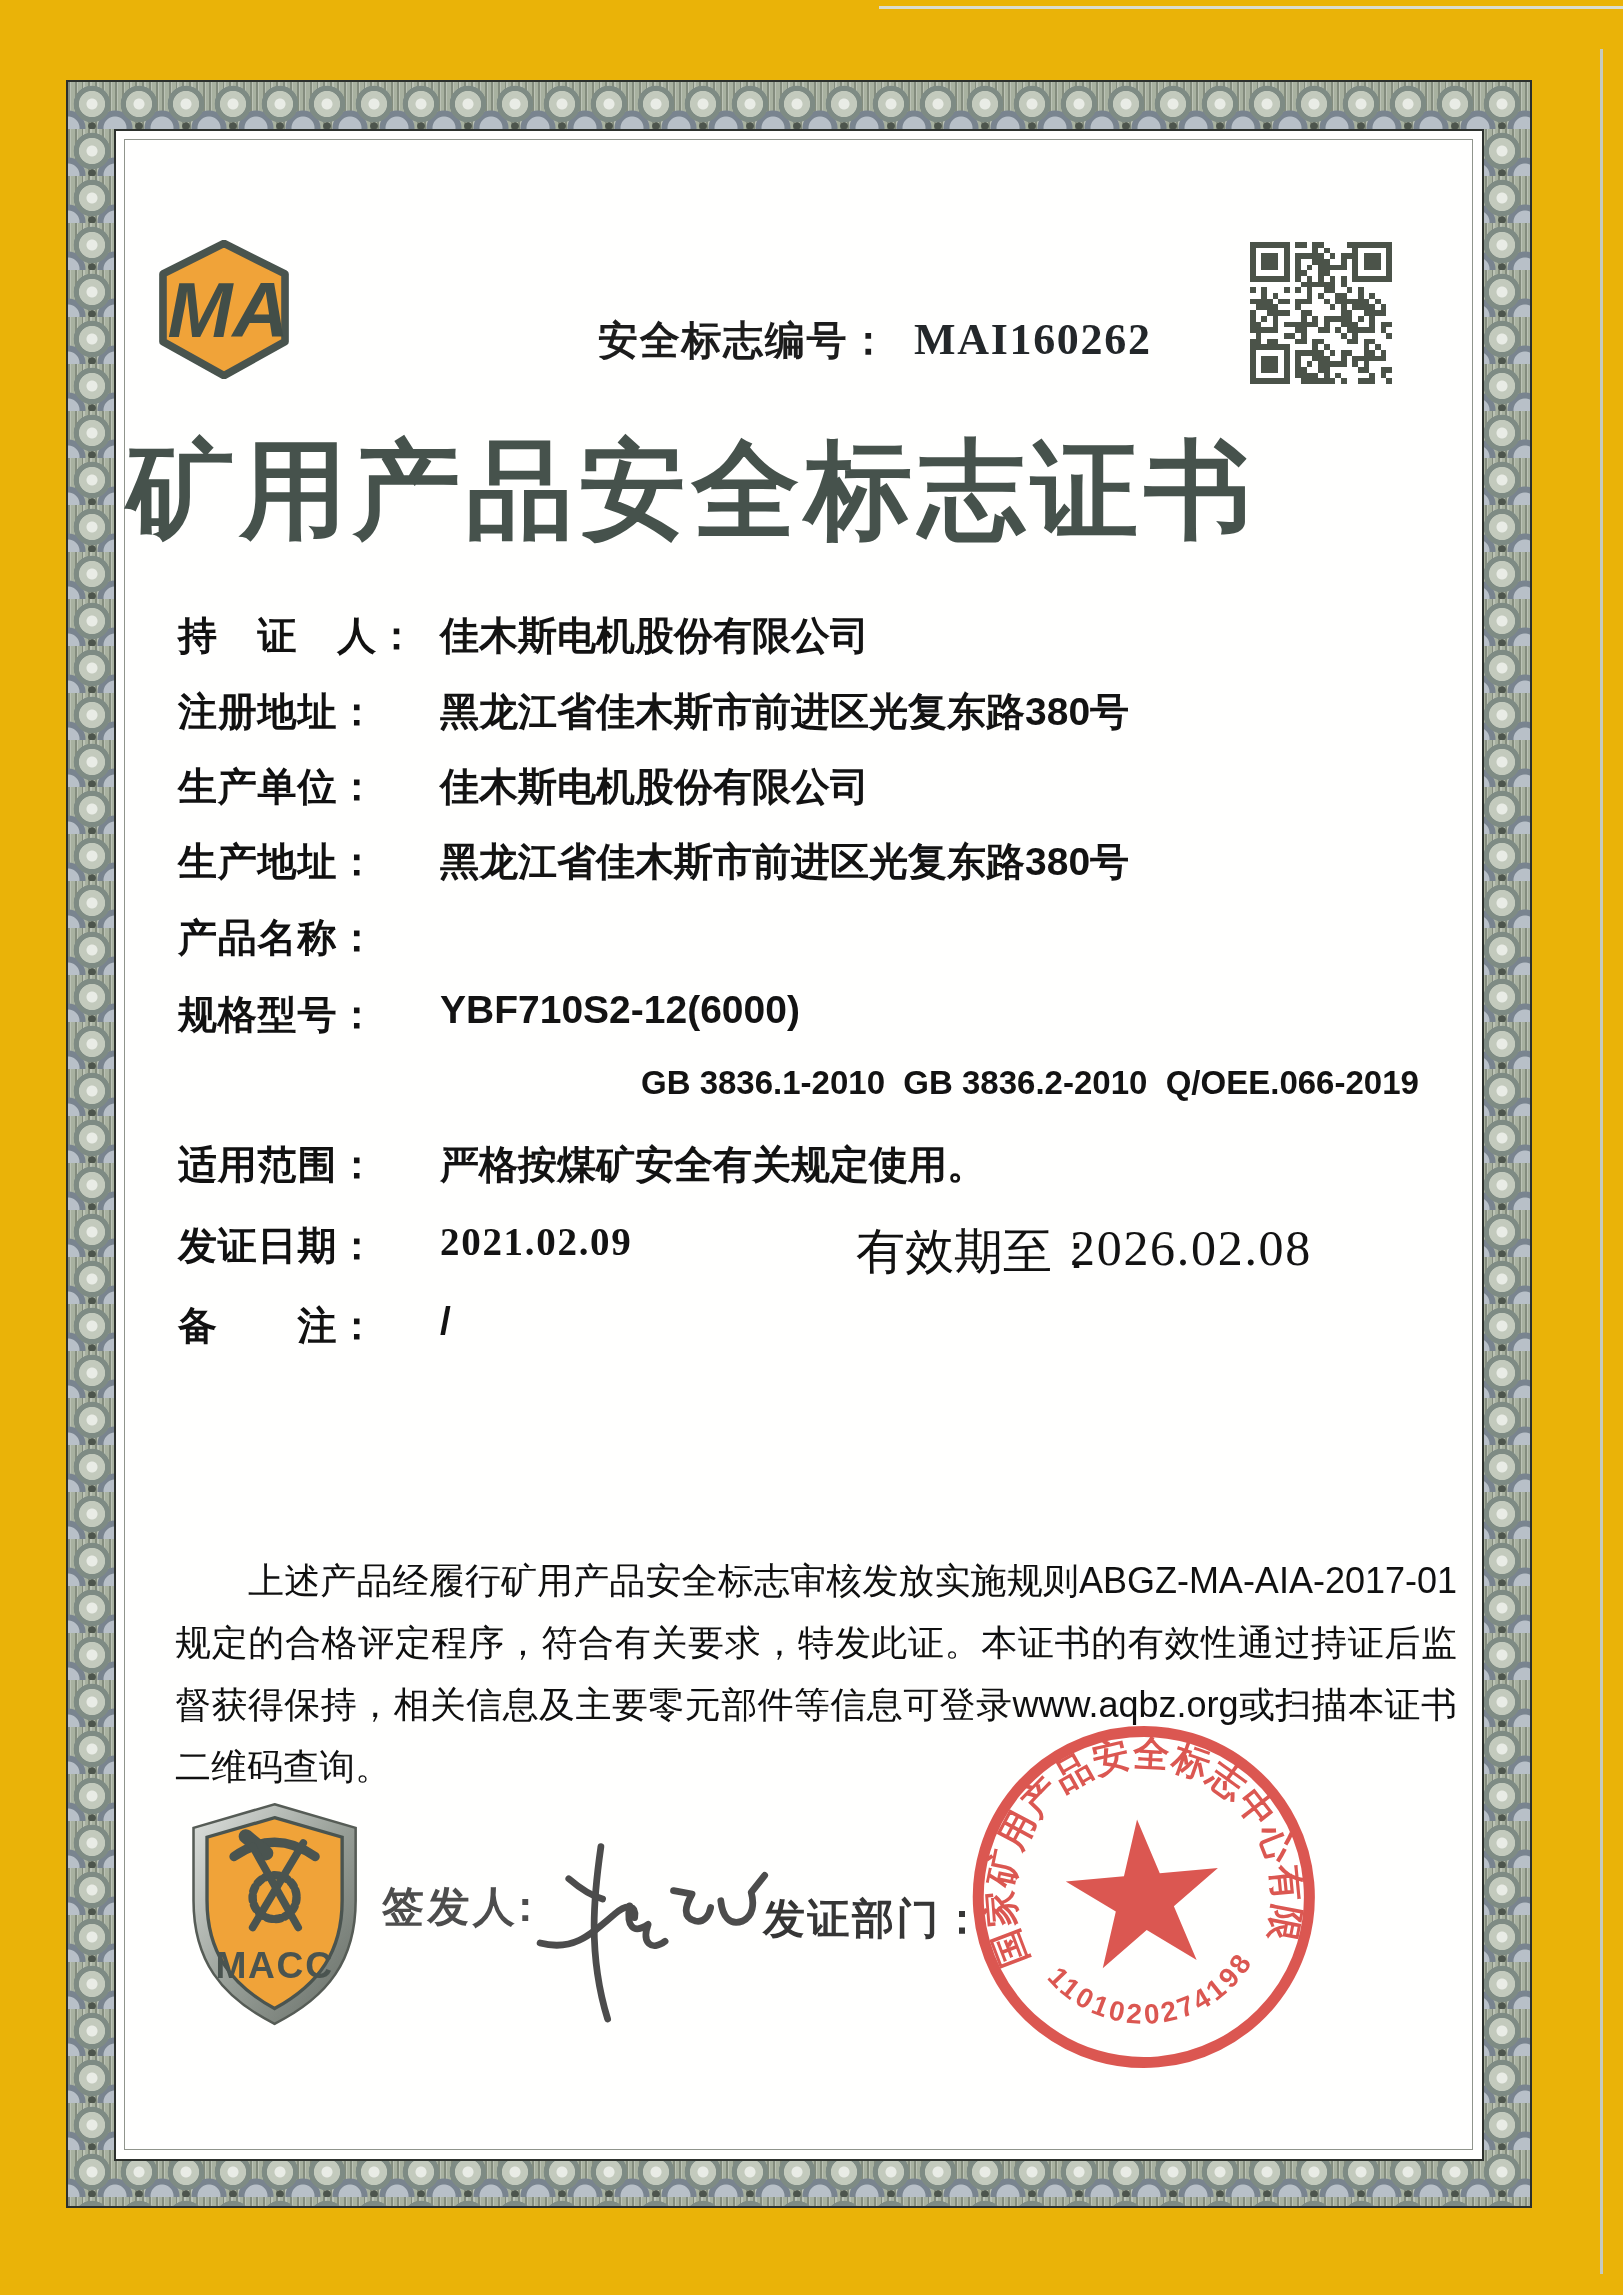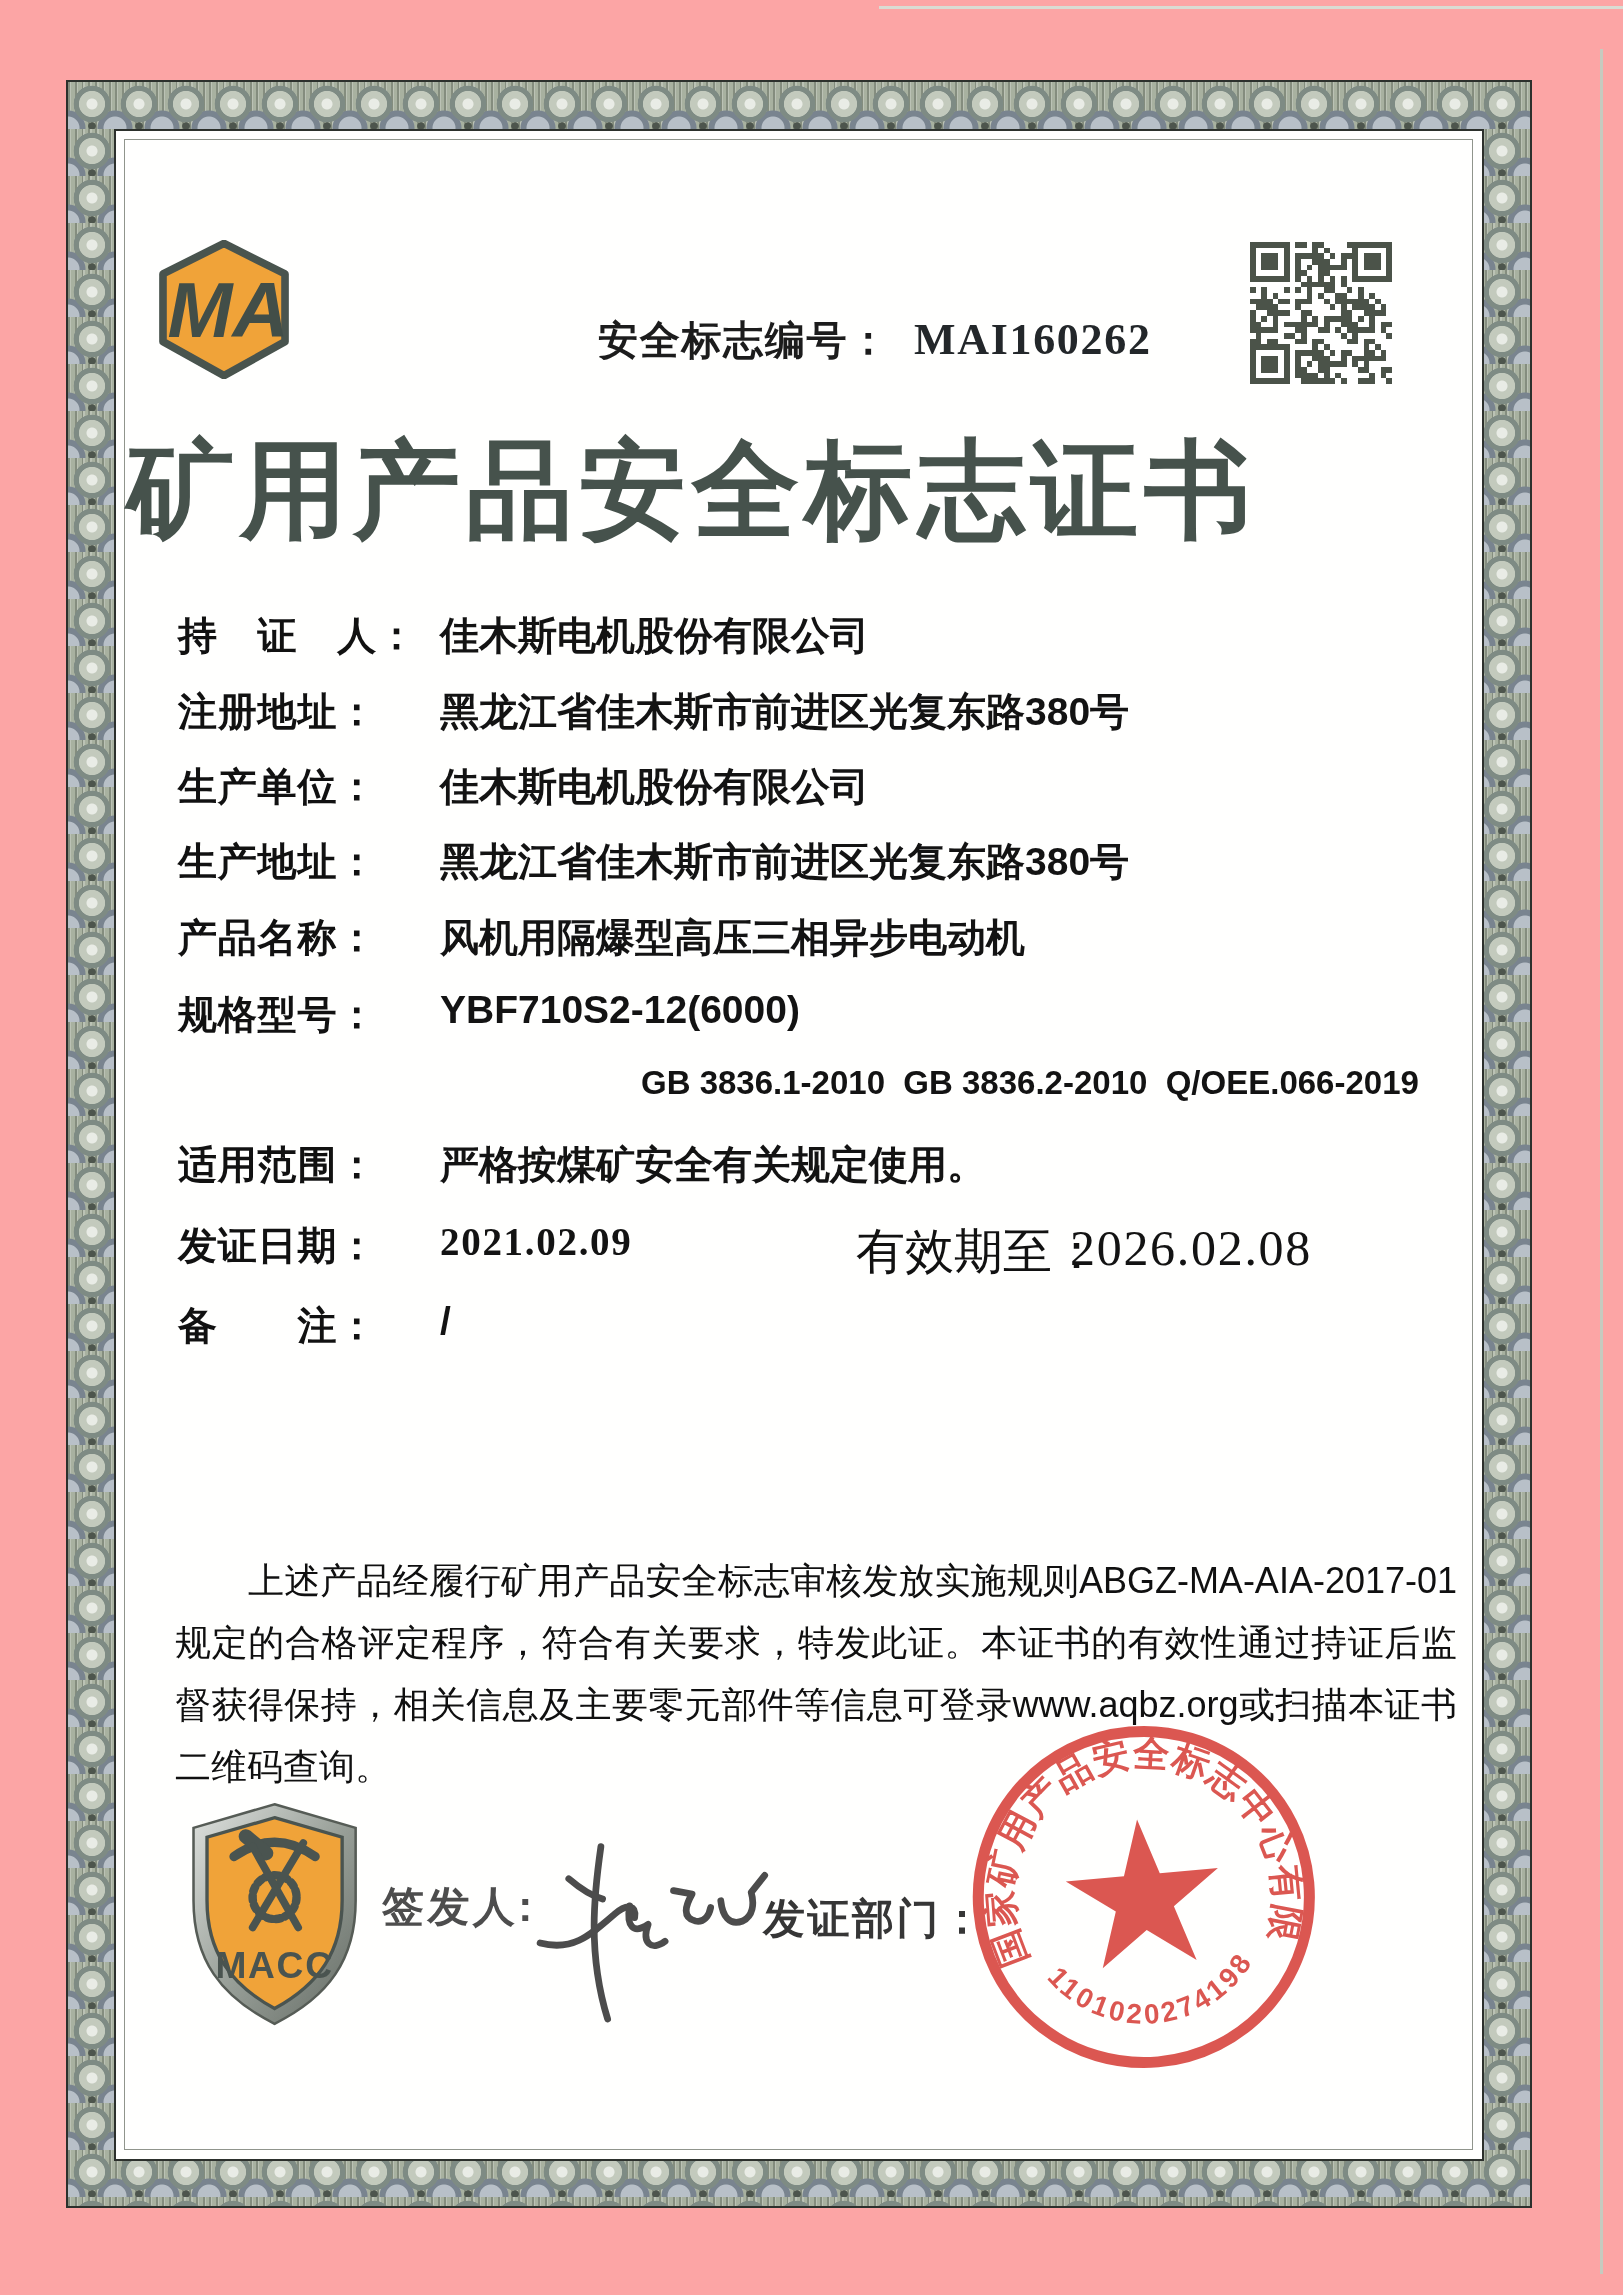--- a/index.html
+++ b/index.html
@@ -1,16 +1,16 @@
 <!DOCTYPE html>
 <html style="font-size:13.5px"><head>
 <meta charset="utf-8">
 <style>
   html,body{margin:0;padding:0;background:#e8e8e6;}
-  .paper{position:relative;width:1623px;height:2295px;background:#fca5a5;overflow:hidden;
+  .paper{position:relative;width:1623px;height:2295px;background:#eab308;overflow:hidden;
          font-family:"Liberation Sans",sans-serif;color:#141414;}
   .abs{position:absolute;}
   
   .border-band{left:66px;top:80px;width:1466px;height:2128px;box-sizing:border-box;
     border:2.5px solid #2c302c;
     background-color:#a8b1a0;
     background-image:
       radial-gradient(circle 20px at 24px 22px, #e9ece6 0 5px, #c3cabd 6px 12.7px, #7e8b84 13.5px 18px, rgba(0,0,0,0) 18.6px),
       radial-gradient(circle 20px at 0px 46px,  #b8c0c8 0 11px, #79848f 12px 17px, rgba(0,0,0,0) 18px),
       radial-gradient(circle 20px at 47px 46px, #b8c0c8 0 11px, #79848f 12px 17px, rgba(0,0,0,0) 18px),
@@ -414,21 +414,20 @@
   <div class="abs row" style="top:760px">
     <span class="lbl">生产单位：</span>
     <span class="val">佳木斯电机股份有限公司</span>
   </div>
   <div class="abs row" style="top:835px">
     <span class="lbl">生产地址：</span>
     <span class="val">黑龙江省佳木斯市前进区光复东路380号</span>
   </div>
   <div class="abs row" style="top:911px">
     <span class="lbl">产品名称：</span>
-    <span class="val">风机用隔爆型高压三相异步电动机</span>
   </div>
   <div class="abs row" style="top:988px">
     <span class="lbl">规格型号：</span>
     <span class="val">YBF710S2-12(6000)</span>
   </div>
   <div class="abs row std" style="top:1064px">
     <span class="val">GB 3836.1-2010  GB 3836.2-2010  Q/OEE.066-2019</span>
   </div>
   <div class="abs row" style="top:1138px">
     <span class="lbl">适用范围：</span>

